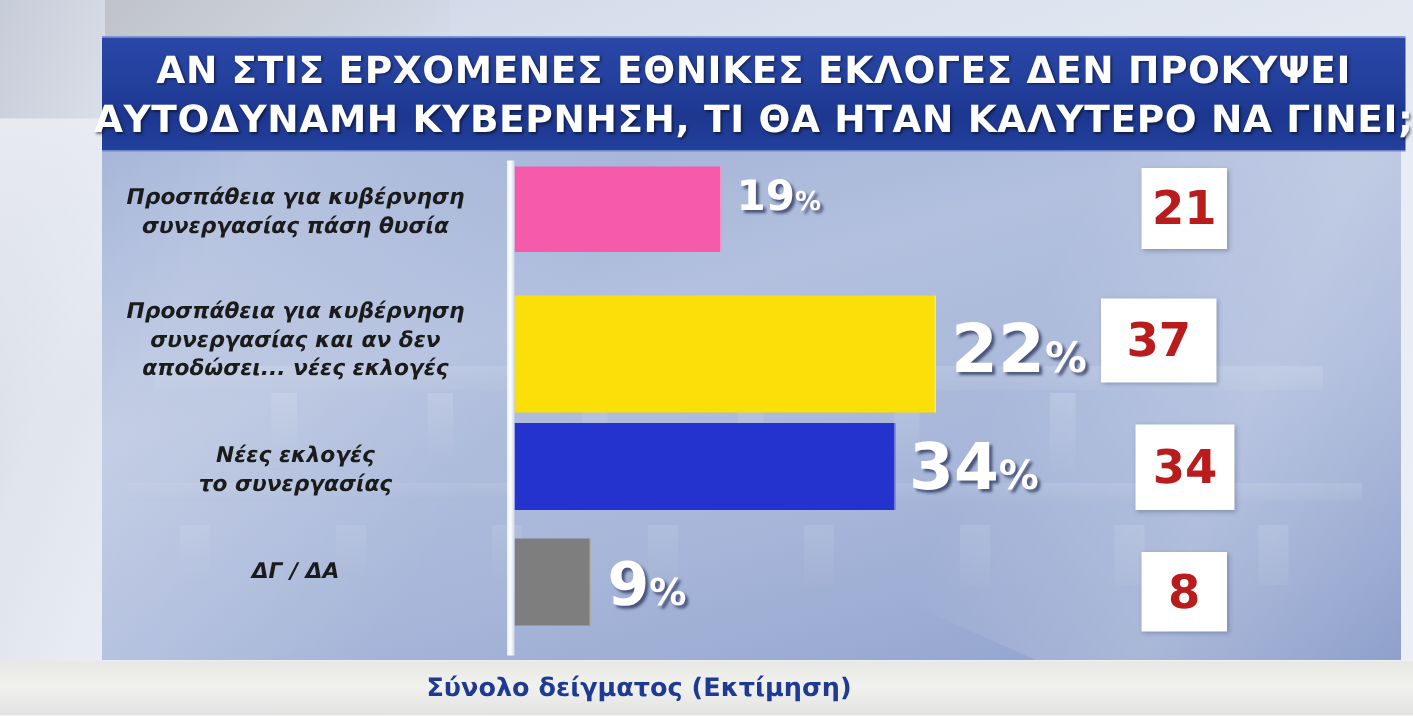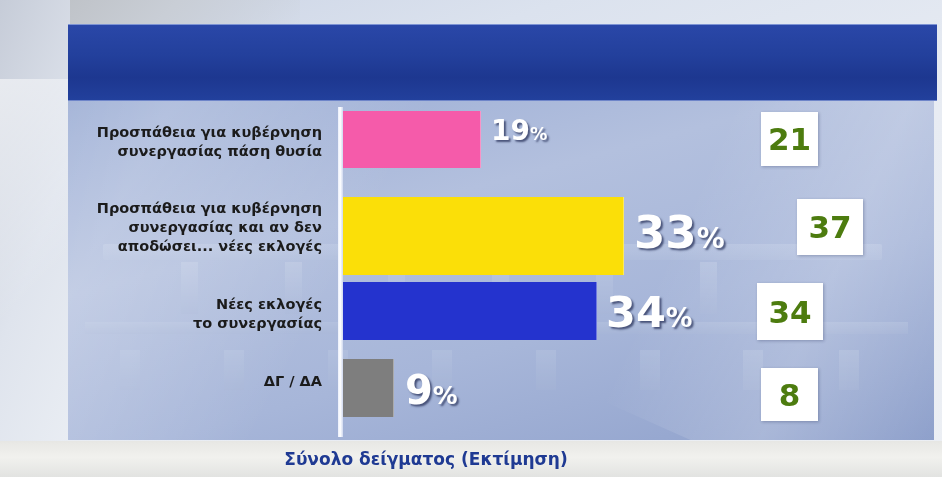--- a/index.html
+++ b/index.html
@@ -80,39 +80,40 @@
   }
   .axis-line {
     position:absolute; left:270px; top:6px; width:5px; height:330px;
     background:linear-gradient(90deg,#e9eefb,#ffffff 45%,#cfd8ef);
     z-index:5;
   }
   .row {
     position:absolute; left:0; width:100%; display:flex; align-items:center;
   }
   .row-label {
-    position:absolute; right:612px; width:250px; text-align:right;
+    position:absolute; right:612px; width:250px; text-align:center;
     color:#1b1b1b; font-weight:bold; font-size:14.5px; line-height:19px;
     white-space:pre-line;
+    font-style:italic;
   }
   .bar {
     position:absolute; left:275px; border-right:1px solid rgba(255,255,255,.35);
   }
   .bar-value {
     position:absolute; color:#ffffff; font-weight:bold;
     text-shadow:2px 2px 2px rgba(40,50,90,.75);
     white-space:nowrap;
   }
   .bar-value .pct { font-size:.62em; }
 
   
   .prev-box {
     position:absolute; background:#ffffff;
     display:flex; align-items:center; justify-content:center;
-    color:#4d7c0f; font-weight:bold; font-size:31px;
+    color:#b91c1c; font-weight:bold; font-size:31px;
     box-shadow:1px 1px 3px rgba(30,40,80,.30);
     z-index:5;
   }
   #prev-note {
     position:absolute; left:824px; top:166px; width:108px;
     color:#ffffff; font-weight:bold; font-size:14px; line-height:27px;
     text-shadow:1px 1px 2px rgba(45,55,95,.65);
     z-index:5; white-space:pre-line;
   }
 
@@ -164,43 +165,45 @@
 συνεργασίας πάση θυσία</div>
         <div class="bar" style="top:10px;height:57px;width:138px;background:#F55BAA"></div>
         <div class="bar-value" style="left:423px;top:13px;font-size:28px"><span>19</span><span class="pct">%</span></div>
       </div>
 
       <div class="row">
         <div class="row-label" style="top:98px">Προσπάθεια για κυβέρνηση
 συνεργασίας και αν δεν
 αποδώσει... νέες εκλογές</div>
         <div class="bar" style="top:96px;height:78px;width:281px;background:#FBDF08"></div>
-        <div class="bar-value" style="left:566px;top:105px;font-size:45px"><span>33</span><span class="pct">%</span></div>
+        <div class="bar-value" style="left:566px;top:105px;font-size:45px"><span>22</span><span class="pct">%</span></div>
       </div>
 
       <div class="row">
         <div class="row-label" style="top:194px">Νέες εκλογές
 το συνεργασίας</div>
         <div class="bar" style="top:181px;height:58px;width:254px;background:#2433CE"></div>
         <div class="bar-value" style="left:538px;top:186px;font-size:43px"><span>34</span><span class="pct">%</span></div>
       </div>
 
       <div class="row">
         <div class="row-label" style="top:271px">ΔΓ / ΔΑ</div>
         <div class="bar" style="top:258px;height:58px;width:51px;background:#7E7E7E"></div>
         <div class="bar-value" style="left:337px;top:266px;font-size:40px"><span>9</span><span class="pct">%</span></div>
       </div>
     </div>
   </div>
 
   <div class="prev-box" style="left:761px;top:112px;width:57px;height:54px">21</div>
-  <div class="prev-box" style="left:797px;top:199px;width:66px;height:56px">37</div>
+  <div class="prev-box" style="left:734px;top:199px;width:77px;height:56px">37</div>
   <div class="prev-box" style="left:757px;top:283px;width:66px;height:57px">34</div>
   <div class="prev-box" style="left:761px;top:368px;width:57px;height:53px">8</div>
 
 
   <div id="title-bar">
+    <div class="title-line">ΑΝ ΣΤΙΣ ΕΡΧΟΜΕΝΕΣ ΕΘΝΙΚΕΣ ΕΚΛΟΓΕΣ ΔΕΝ ΠΡΟΚΥΨΕΙ</div>
+    <div class="title-line">ΑΥΤΟΔΥΝΑΜΗ ΚΥΒΕΡΝΗΣΗ, ΤΙ ΘΑ ΗΤΑΝ ΚΑΛΥΤΕΡΟ ΝΑ ΓΙΝΕΙ;</div>
   </div>
 
   <div id="footer-band"></div>
   <div id="footer-text">Σύνολο δείγματος (Εκτίμηση)</div>
 
 </div>
 
 </body></html>

